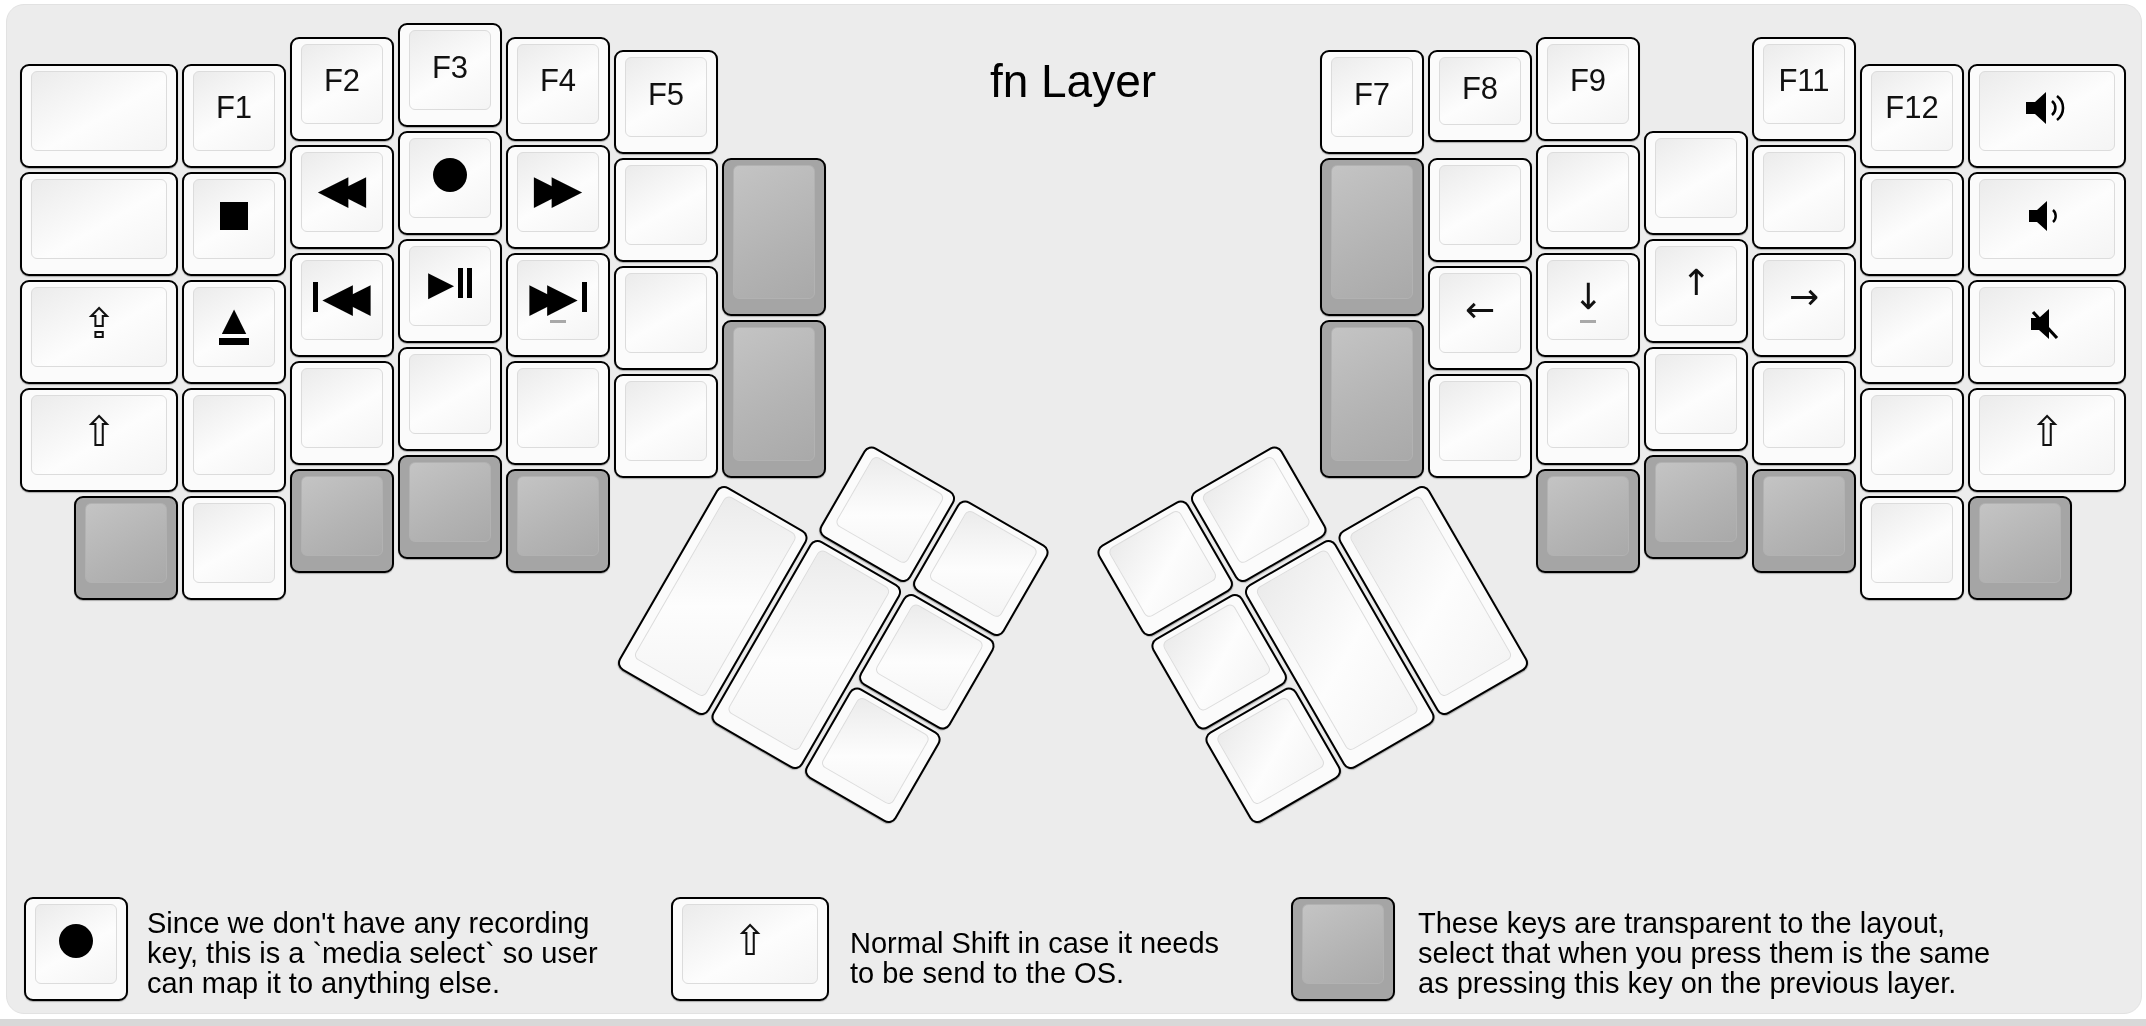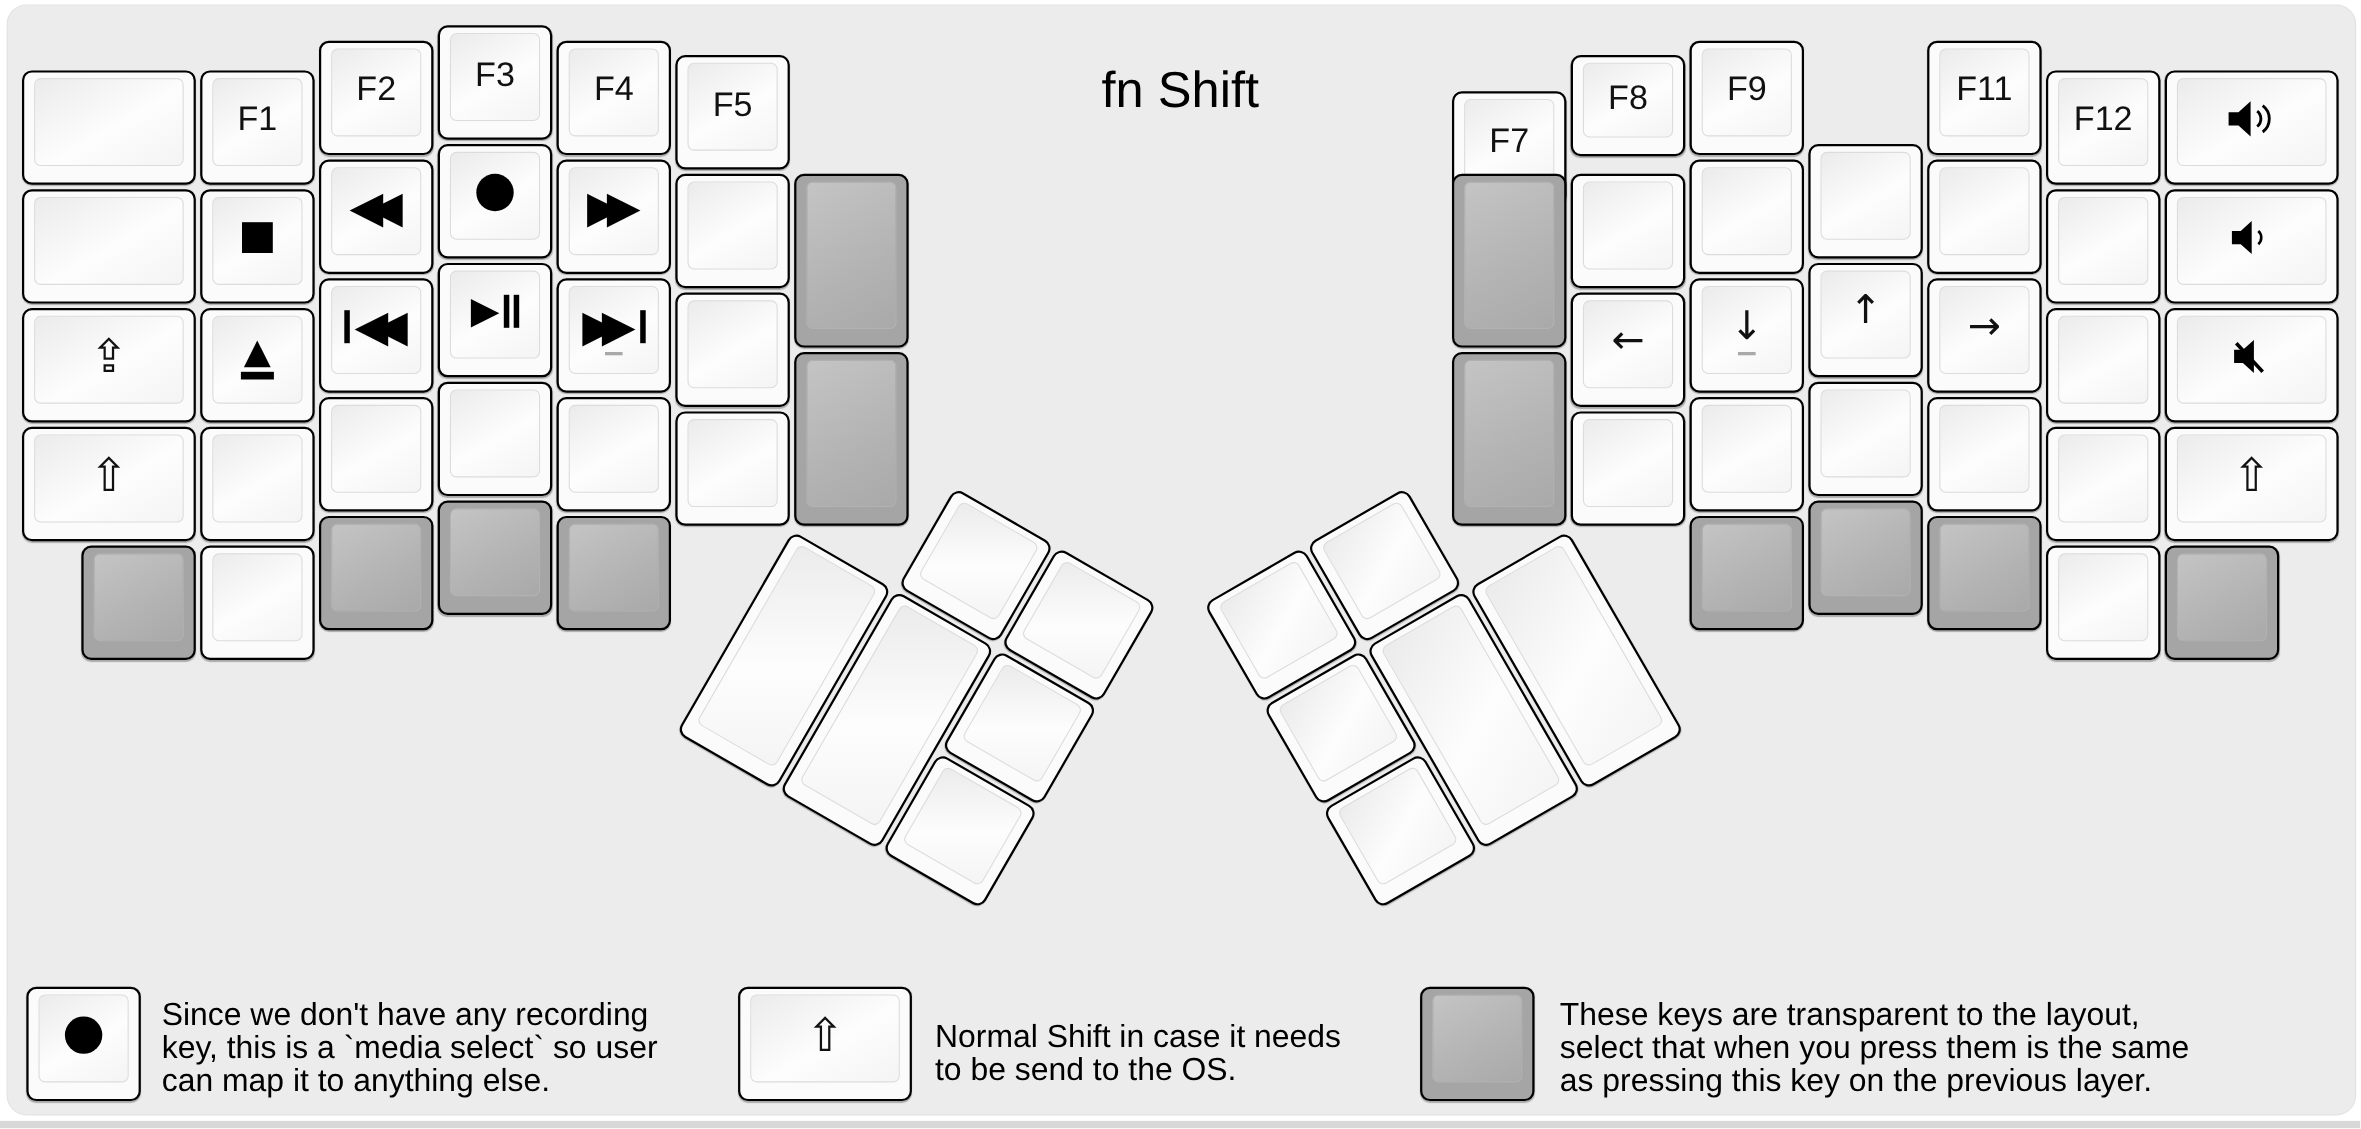--- a/index.html
+++ b/index.html
@@ -44,21 +44,21 @@
 
   .legend-item{position:absolute;}
   .legend-text{position:absolute;font-size:29px;line-height:30px;color:#000;white-space:pre-line;}
 </style>
 </head>
 <body>
 
 <div id="stage">
   <div id="panel"></div>
 
-  <div id="layer-title">fn Shift</div>
+  <div id="layer-title">fn Layer</div>
 
   <div id="kbd">
     <div class="thumb" id="thumb-left">
         <div class="key" style="left: 110px; top: -106px; width: 104px; height: 104px;">
           <div class="keytop"></div>
         </div>
         <div class="key" style="left: 218px; top: -106px; width: 104px; height: 104px;">
           <div class="keytop"></div>
         </div>
         <div class="key" style="left: 2px; top: 2px; width: 104px; height: 212px;">
@@ -232,21 +232,21 @@
       </div>
       <div class="key gray" style="left: 290px; top: 468.5px; width: 104px; height: 104px;">
         <div class="keytop"></div>
       </div>
       <div class="key gray" style="left: 398px; top: 455px; width: 104px; height: 104px;">
         <div class="keytop"></div>
       </div>
       <div class="key gray" style="left: 506px; top: 468.5px; width: 104px; height: 104px;">
         <div class="keytop"></div>
       </div>
-      <div class="key" style="left: 1320px; top: 50px; width: 104px; height: 104px; margin-top: 33px;">
+      <div class="key" style="left: 1320px; top: 50px; width: 104px; height: 104px;">
         <div class="keytop">
           <span class="klabel">F7</span>
         </div>
       </div>
       <div class="key gray" style="left: 1320px; top: 158px; width: 104px; height: 158px;">
         <div class="keytop"></div>
       </div>
       <div class="key gray" style="left: 1320px; top: 320px; width: 104px; height: 158px;">
         <div class="keytop"></div>
       </div>

